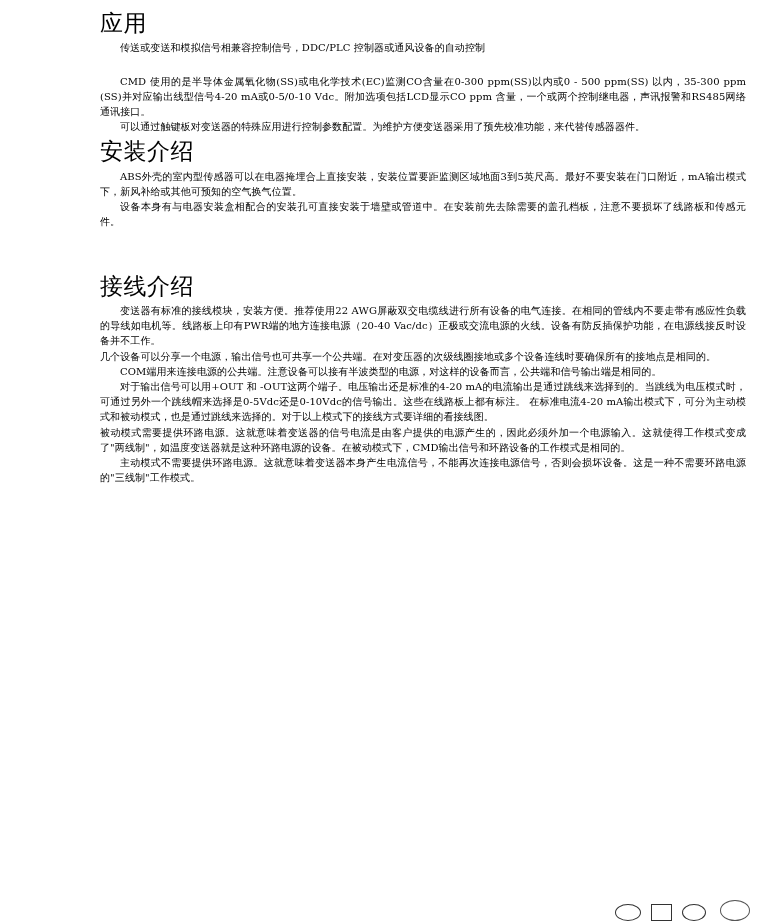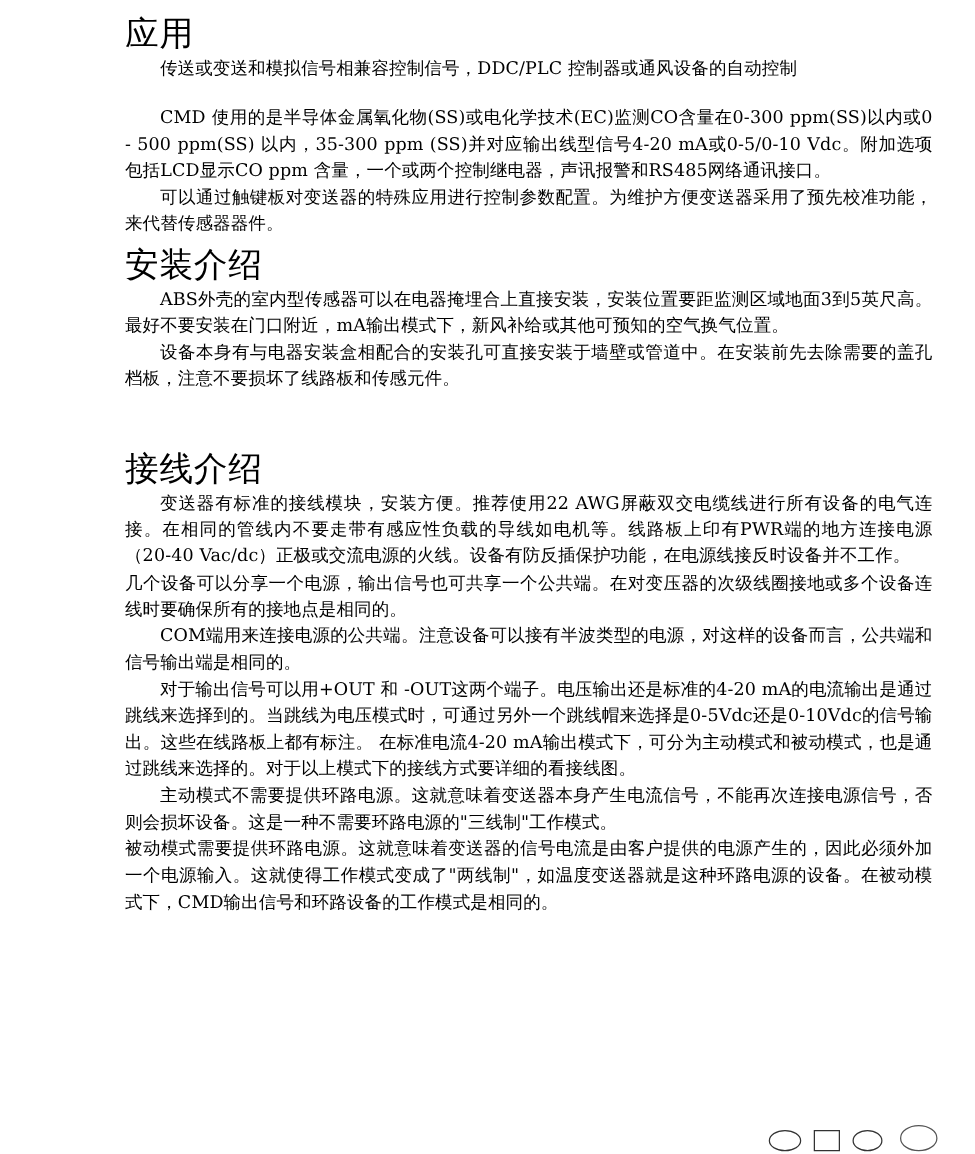--- a/index.html
+++ b/index.html
@@ -12,33 +12,33 @@
     height: 923px;
     position: relative;
     background: #ffffff;
     overflow: hidden;
     font-family: "DejaVu Serif", "Liberation Serif", serif;
     color: #000000;
     box-sizing: border-box;
     padding: 8px 34px 0 100px;
   }
   h1.section-title {
-    font-family: Liberation Serif, serif;
-    font-size: 27px;
+    font-family: Liberation Mono, monospace;
+    font-size: 23px;
     font-weight: normal;
     line-height: 1.15;
     margin: 0 0 2px 0;
     letter-spacing: 0.5px;
   }
   .sec-应用 { margin-top: 4px; }
   .gap-before {
     margin-top: 18px;
   }
   p.para {
-    font-size: 14px;
+    font-size: 10px;
     line-height: 1.52;
     margin: 0;
     text-align: justify;
     text-justify: inter-ideograph;
     letter-spacing: 0.1px;
   }
   p.indent {
     text-indent: 2em;
   }
   p.para + p.para {
@@ -106,22 +106,22 @@
     <p class="para indent">ABS外壳的室内型传感器可以在电器掩埋合上直接安装，安装位置要距监测区域地面3到5英尺高。最好不要安装在门口附近，mA输出模式下，新风补给或其他可预知的空气换气位置。</p>
     <p class="para indent">设备本身有与电器安装盒相配合的安装孔可直接安装于墙壁或管道中。在安装前先去除需要的盖孔档板，注意不要损坏了线路板和传感元件。</p>
   </div>
 
   <div class="block tight">
     <h1 class="section-title">接线介绍</h1>
     <p class="para indent">变送器有标准的接线模块，安装方便。推荐使用22 AWG屏蔽双交电缆线进行所有设备的电气连接。在相同的管线内不要走带有感应性负载的导线如电机等。线路板上印有PWR端的地方连接电源（20-40 Vac/dc）正极或交流电源的火线。设备有防反插保护功能，在电源线接反时设备并不工作。</p>
     <p class="para">几个设备可以分享一个电源，输出信号也可共享一个公共端。在对变压器的次级线圈接地或多个设备连线时要确保所有的接地点是相同的。</p>
     <p class="para indent">COM端用来连接电源的公共端。注意设备可以接有半波类型的电源，对这样的设备而言，公共端和信号输出端是相同的。</p>
     <p class="para indent">对于输出信号可以用+OUT 和 -OUT这两个端子。电压输出还是标准的4-20 mA的电流输出是通过跳线来选择到的。当跳线为电压模式时，可通过另外一个跳线帽来选择是0-5Vdc还是0-10Vdc的信号输出。这些在线路板上都有标注。 在标准电流4-20 mA输出模式下，可分为主动模式和被动模式，也是通过跳线来选择的。对于以上模式下的接线方式要详细的看接线图。</p>
+    <p class="para">被动模式需要提供环路电源。这就意味着变送器的信号电流是由客户提供的电源产生的，因此必须外加一个电源输入。这就使得工作模式变成了"两线制"，如温度变送器就是这种环路电源的设备。在被动模式下，CMD输出信号和环路设备的工作模式是相同的。</p>
     <p class="para indent">主动模式不需要提供环路电源。这就意味着变送器本身产生电流信号，不能再次连接电源信号，否则会损坏设备。这是一种不需要环路电源的"三线制"工作模式。</p>
-    <p class="para">被动模式需要提供环路电源。这就意味着变送器的信号电流是由客户提供的电源产生的，因此必须外加一个电源输入。这就使得工作模式变成了"两线制"，如温度变送器就是这种环路电源的设备。在被动模式下，CMD输出信号和环路设备的工作模式是相同的。</p>
   </div>
 
   <div class="footer-icons">
     <span class="icon-oval"></span>
     <span class="icon-sq"></span>
     <span class="icon-oval2"></span>
     <span class="icon-circle-big"></span>
   </div>
 
 </div>

